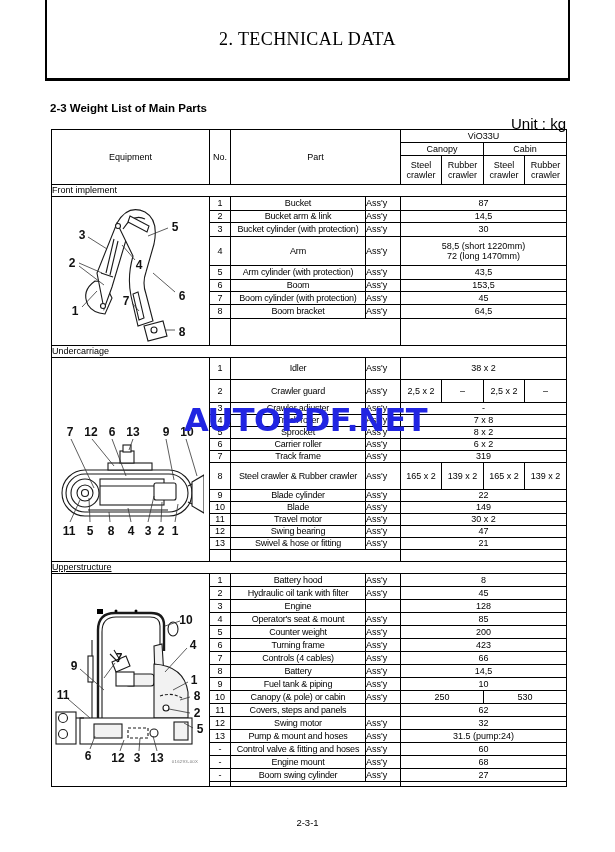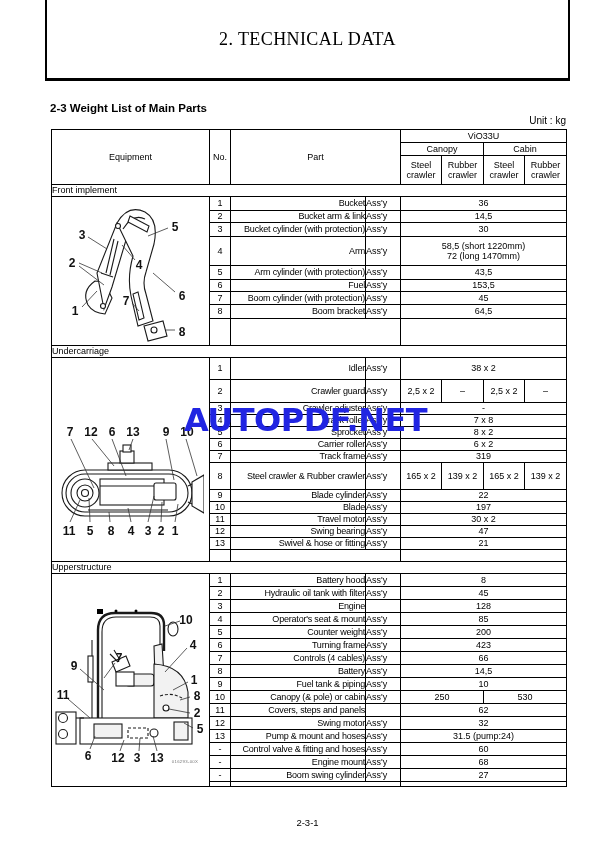--- a/index.html
+++ b/index.html
@@ -11,35 +11,35 @@
   #header-box{
     position:absolute;left:45px;top:-4px;width:521px;height:82px;
     border-left:2px solid #000;border-right:2px solid #000;border-bottom:3px solid #000;
     display:flex;align-items:center;justify-content:center;
   }
   #header-title{
     font-family:"Liberation Serif",serif;font-size:18px;letter-spacing:.4px;margin-top:4px;
   }
   
   #section-title{position:absolute;left:50px;top:102px;font-size:11.5px;font-weight:bold}
-  #unit-label{position:absolute;left:51px;width:515px;top:115px;font-size:10px;text-align:right}
+  #unit-label{position:absolute;left:51px;width:515px;top:115px;font-size:15px;text-align:right}
   
   #main-table{
     position:absolute;left:51px;top:129px;width:515px;
     border-collapse:collapse;table-layout:fixed;
   }
   #main-table th,#main-table td{
     border:1px solid #000;font-size:9px;font-weight:normal;
     padding:0;vertical-align:middle;line-height:1.15;
   }
   #main-table th{text-align:center}
   .sec-label{border-bottom-style:none;text-align:left;padding:1px 2px 1px 2px}
   .c-equip{border-top-style:none;vertical-align:top;overflow:hidden}
   .c-no{text-align:center}
-  .c-part{text-align:right;padding-left:3px;font-size:8.6px;letter-spacing:-.2px;white-space:nowrap}
+  .c-part{text-align:center;padding-left:3px;font-size:8.6px;letter-spacing:-.2px;white-space:nowrap}
   .c-assy{text-align:left;padding-left:5px}
   .c-val{text-align:center;white-space:pre-line}
   
   #fig-0{margin:2px 0 0 3px}
   #fig-1{margin:38px 0 0 2px}
   #fig-2{margin:2px 0 0 2px}
   .fig svg{display:block}
   .fl{font-family:"Liberation Sans",sans-serif;font-size:12px;font-weight:bold;fill:#111}
   .fc{font-family:"Liberation Sans",sans-serif;font-size:4.3px;fill:#777;letter-spacing:.3px}
   .ln{stroke:#1a1a1a;stroke-width:1.1;fill:none}
@@ -135,21 +135,21 @@
         <text class="fl" x="127" y="101">6</text>
         <text class="fl" x="71" y="106">7</text>
         <text class="fl" x="127" y="137">8</text>
       </g>
     </svg>
   </div>
         </td>
         <td class="c-no">1</td>
         <td class="c-part">Bucket</td>
         <td class="c-assy">Ass'y</td>
-        <td class="c-val" colspan="4">36</td>
+        <td class="c-val" colspan="4">87</td>
       </tr>
       <tr style="height: 12px;">
         <td class="c-no">2</td>
         <td class="c-part">Bucket arm &amp; link</td>
         <td class="c-assy">Ass'y</td>
         <td class="c-val" colspan="4">14,5</td>
       </tr>
       <tr style="height: 13px;">
         <td class="c-no">3</td>
         <td class="c-part">Bucket cylinder (with protection)</td>
@@ -164,21 +164,21 @@
 72 (long 1470mm)</td>
       </tr>
       <tr style="height: 13px;">
         <td class="c-no">5</td>
         <td class="c-part">Arm cylinder (with protection)</td>
         <td class="c-assy">Ass'y</td>
         <td class="c-val" colspan="4">43,5</td>
       </tr>
       <tr style="height: 12px;">
         <td class="c-no">6</td>
-        <td class="c-part">Fuel</td>
+        <td class="c-part">Boom</td>
         <td class="c-assy">Ass'y</td>
         <td class="c-val" colspan="4">153,5</td>
       </tr>
       <tr style="height: 12px;">
         <td class="c-no">7</td>
         <td class="c-part">Boom cylinder (with protection)</td>
         <td class="c-assy">Ass'y</td>
         <td class="c-val" colspan="4">45</td>
       </tr>
       <tr style="height: 13px;">
@@ -304,21 +304,21 @@
       <tr style="height: 12px;">
         <td class="c-no">9</td>
         <td class="c-part">Blade cylinder</td>
         <td class="c-assy">Ass'y</td>
         <td class="c-val" colspan="4">22</td>
       </tr>
       <tr style="height: 12px;">
         <td class="c-no">10</td>
         <td class="c-part">Blade</td>
         <td class="c-assy">Ass'y</td>
-        <td class="c-val" colspan="4">197</td>
+        <td class="c-val" colspan="4">149</td>
       </tr>
       <tr style="height: 12px;">
         <td class="c-no">11</td>
         <td class="c-part">Travel motor</td>
         <td class="c-assy">Ass'y</td>
         <td class="c-val" colspan="4">30 x 2</td>
       </tr>
       <tr style="height: 12px;">
         <td class="c-no">12</td>
         <td class="c-part">Swing bearing</td>
@@ -329,21 +329,21 @@
         <td class="c-no">13</td>
         <td class="c-part">Swivel &amp; hose or fitting</td>
         <td class="c-assy">Ass'y</td>
         <td class="c-val" colspan="4">21</td>
       </tr>
       <tr style="height: 12px;">
         <td class="c-fill" colspan="1"></td>
         <td class="c-fill" colspan="2"></td>
         <td class="c-fill" colspan="4"></td>
       </tr>
-      <tr style="height: 12px;">
+      <tr style="height: 12px; text-decoration: underline;">
         <td class="sec-label" colspan="8">Upperstructure</td>
       </tr>
       <tr style="height: 13px;">
         <td class="c-equip" rowspan="17">
           <div class="fig" id="fig-2">
     <svg width="150" height="170" viewBox="0 0 150 170">
       <g>
         <path class="ln" style="stroke-width:2.4" d="M44,126 L44,34 Q44,17 61,17 L97,17 Q110,17 110,29 L110,55"></path>
         <path class="ln" d="M48,126 L48,36 Q48,21 62,21 L96,21 Q106,21 106,30 L106,55"></path>
         <line class="ln" x1="38" y1="126" x2="38" y2="44"></line>

